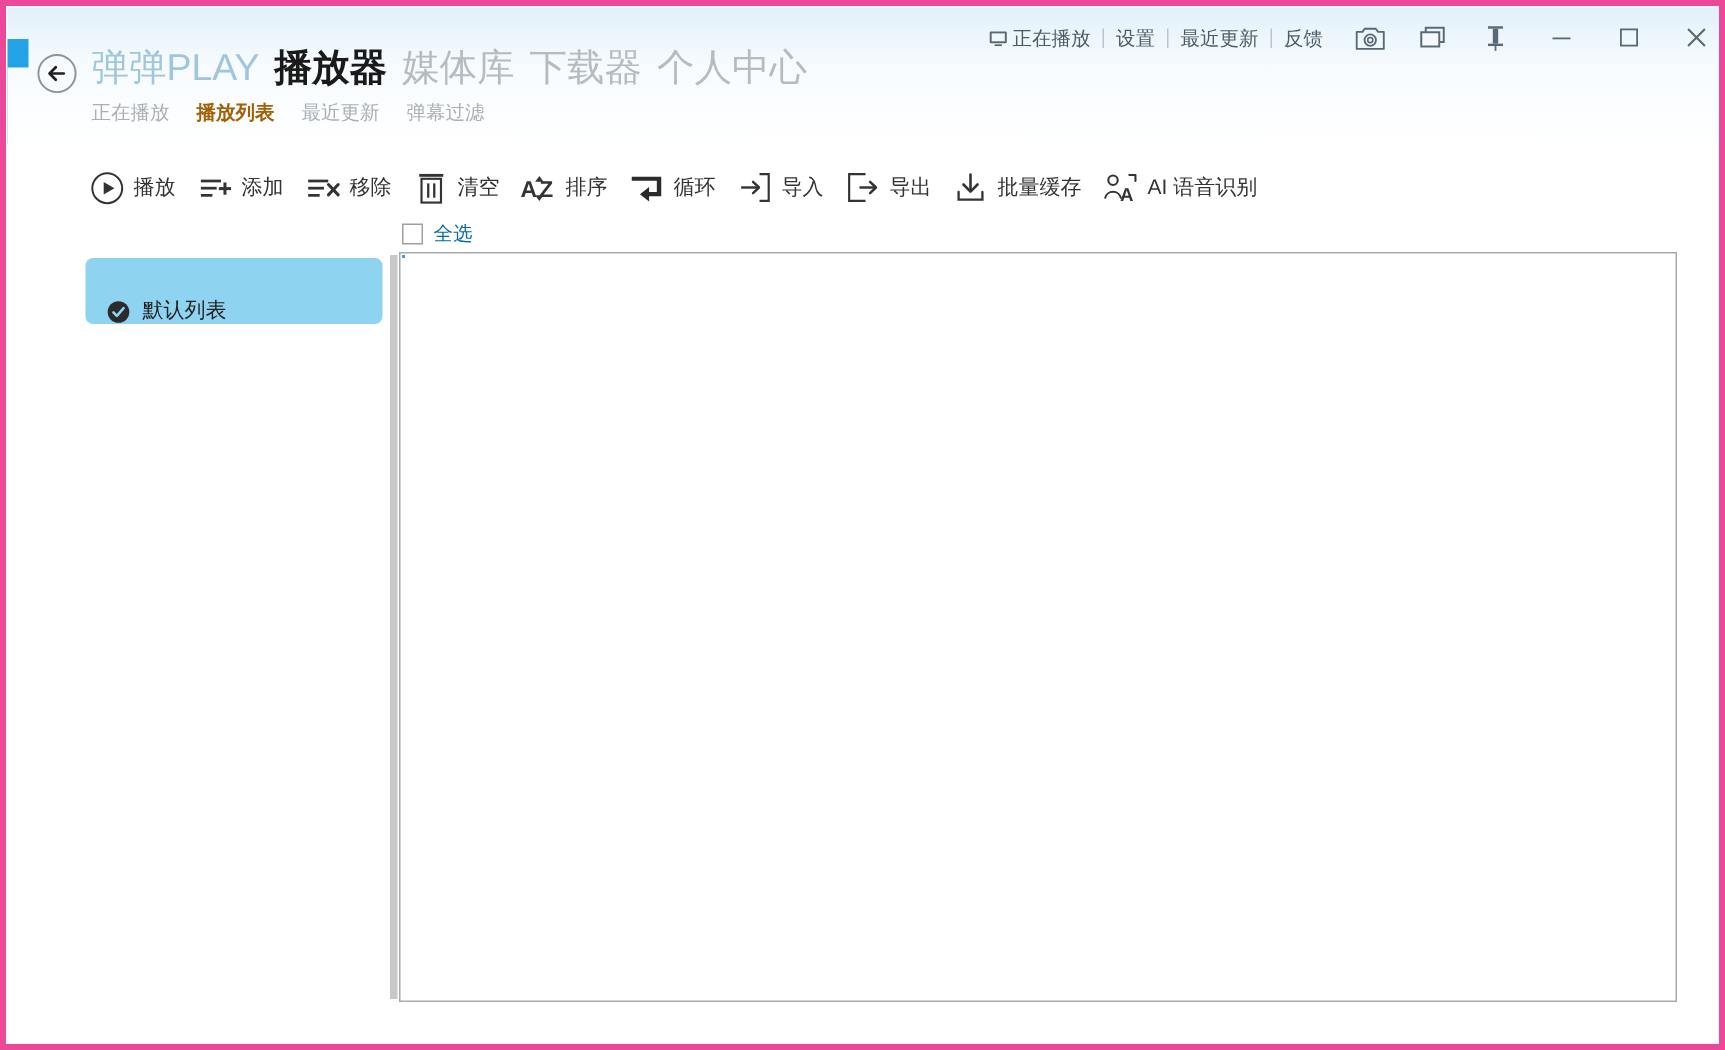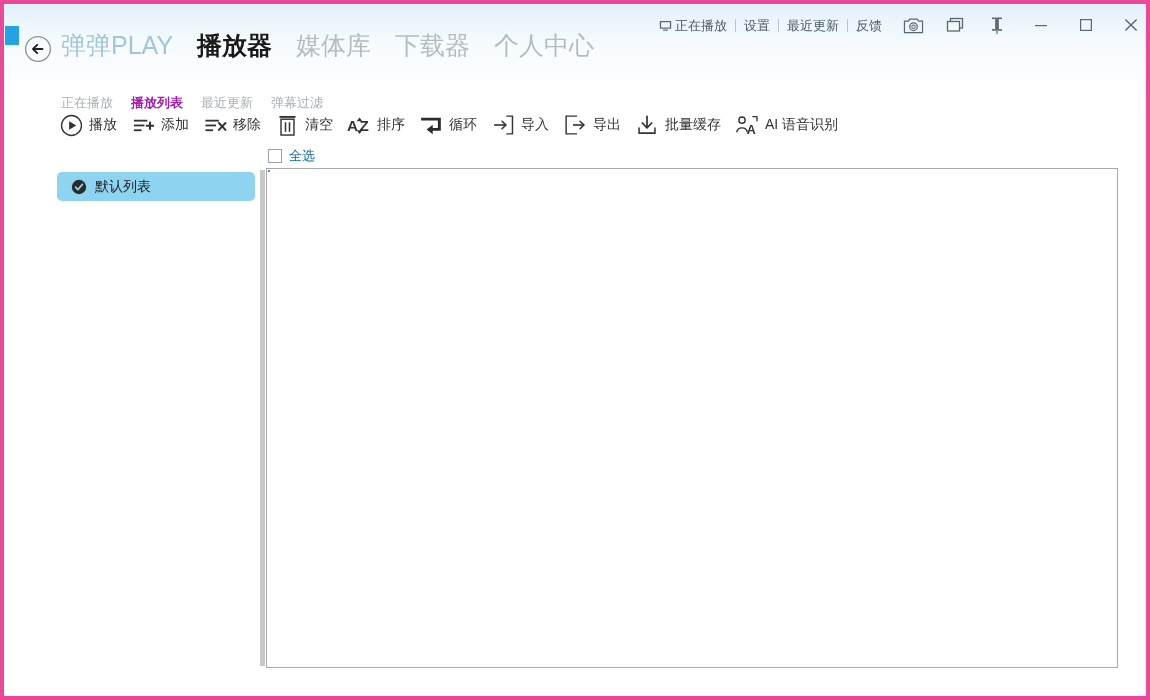--- a/index.html
+++ b/index.html
@@ -86,21 +86,21 @@
     position: absolute;
     left: 20px; top: 31px;
     width: 28px; height: 28px;
     cursor: default;
   }
   #mainnav {
     position: absolute;
     left: 57px; top: 28px;
     display: flex;
     align-items: baseline;
-    gap: 24px;
+    gap: 10px;
   }
   .mainnav-item {
     font-size: 25px;
     color: #b4bcc2;
     cursor: default;
     line-height: 1.1;
     white-space: nowrap;
   }
   .mainnav-item.brand { color: #9fc6dd; letter-spacing: 0px; }
   .mainnav-item.active { color: #1a1a1a; font-weight: bold; }
@@ -111,21 +111,21 @@
     display: flex;
     align-items: baseline;
     gap: 18px;
   }
   .subnav-item {
     font-size: 13px;
     color: #a8b0b6;
     cursor: default;
     white-space: nowrap;
   }
-  .subnav-item.active { color: #a21caf; font-weight: bold; margin-top: 28px; }
+  .subnav-item.active { color: #a16207; font-weight: bold; }
 
   
   #toolbar {
     position: absolute;
     left: 55px; top: 104px;
     height: 34px;
     display: flex;
     align-items: center;
   }
   .tool-btn {
@@ -169,23 +169,23 @@
 
   
   #sidebar {
     position: absolute;
     left: 53px; top: 168px;
     width: 198px;
     bottom: 24px;
   }
   .sidebar-item {
     display: flex;
-    align-items: center;
+    align-items: flex-end;
     gap: 8px;
-    height: 29px;
+    height: 44px;
     padding: 0 14px;
     border-radius: 5px;
     cursor: default;
   }
   .sidebar-item.selected { background: #8ed3f0; }
   .sidebar-item .slabel {
     font-size: 14px;
     color: #1f1f1f;
   }
 

